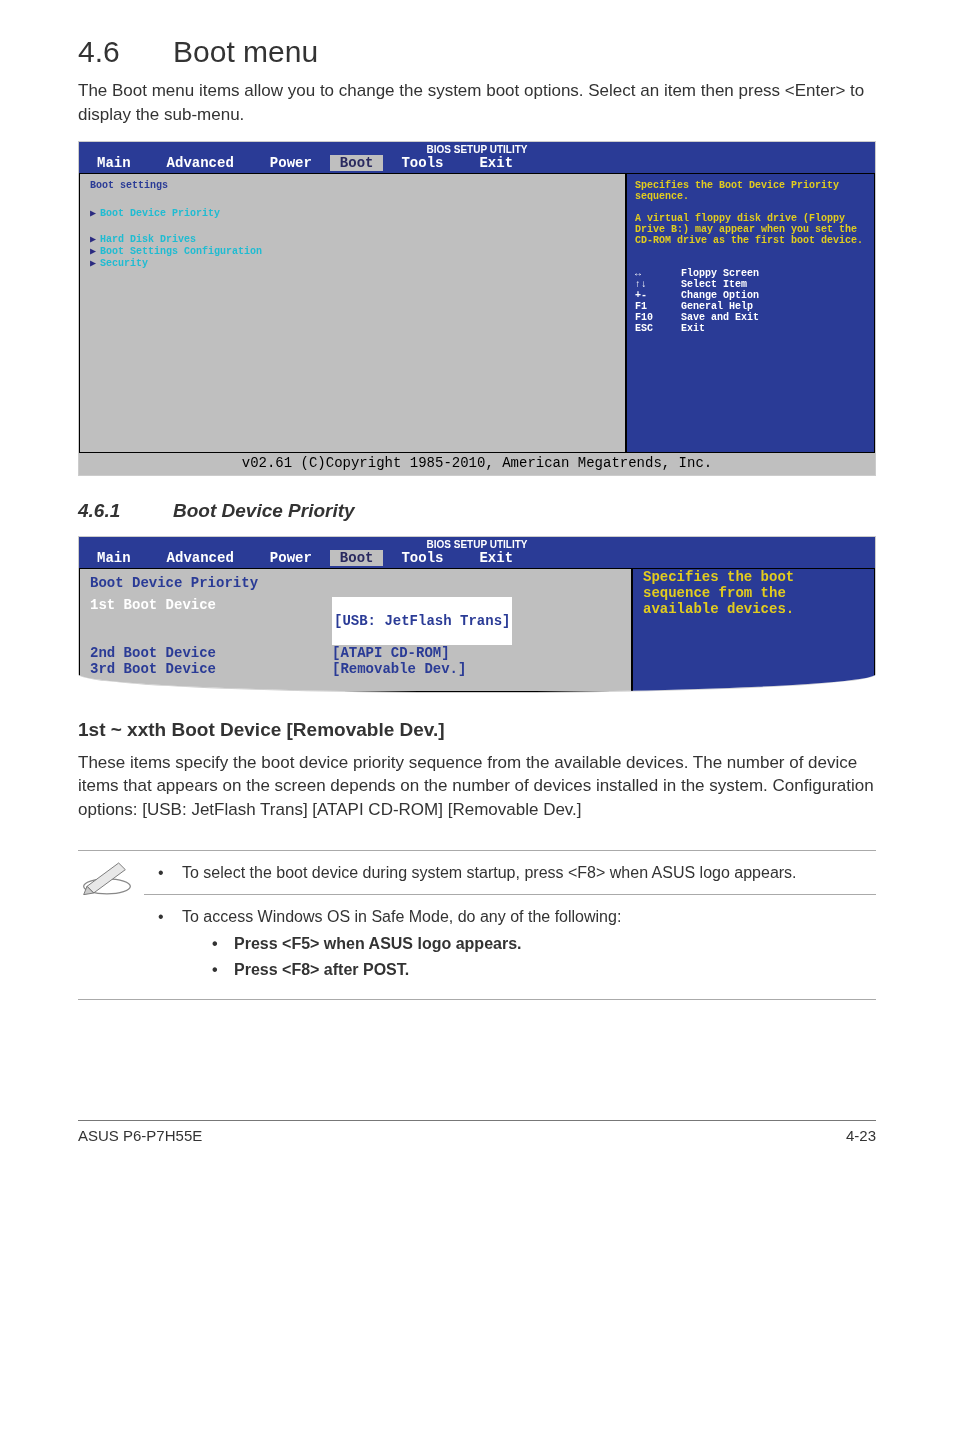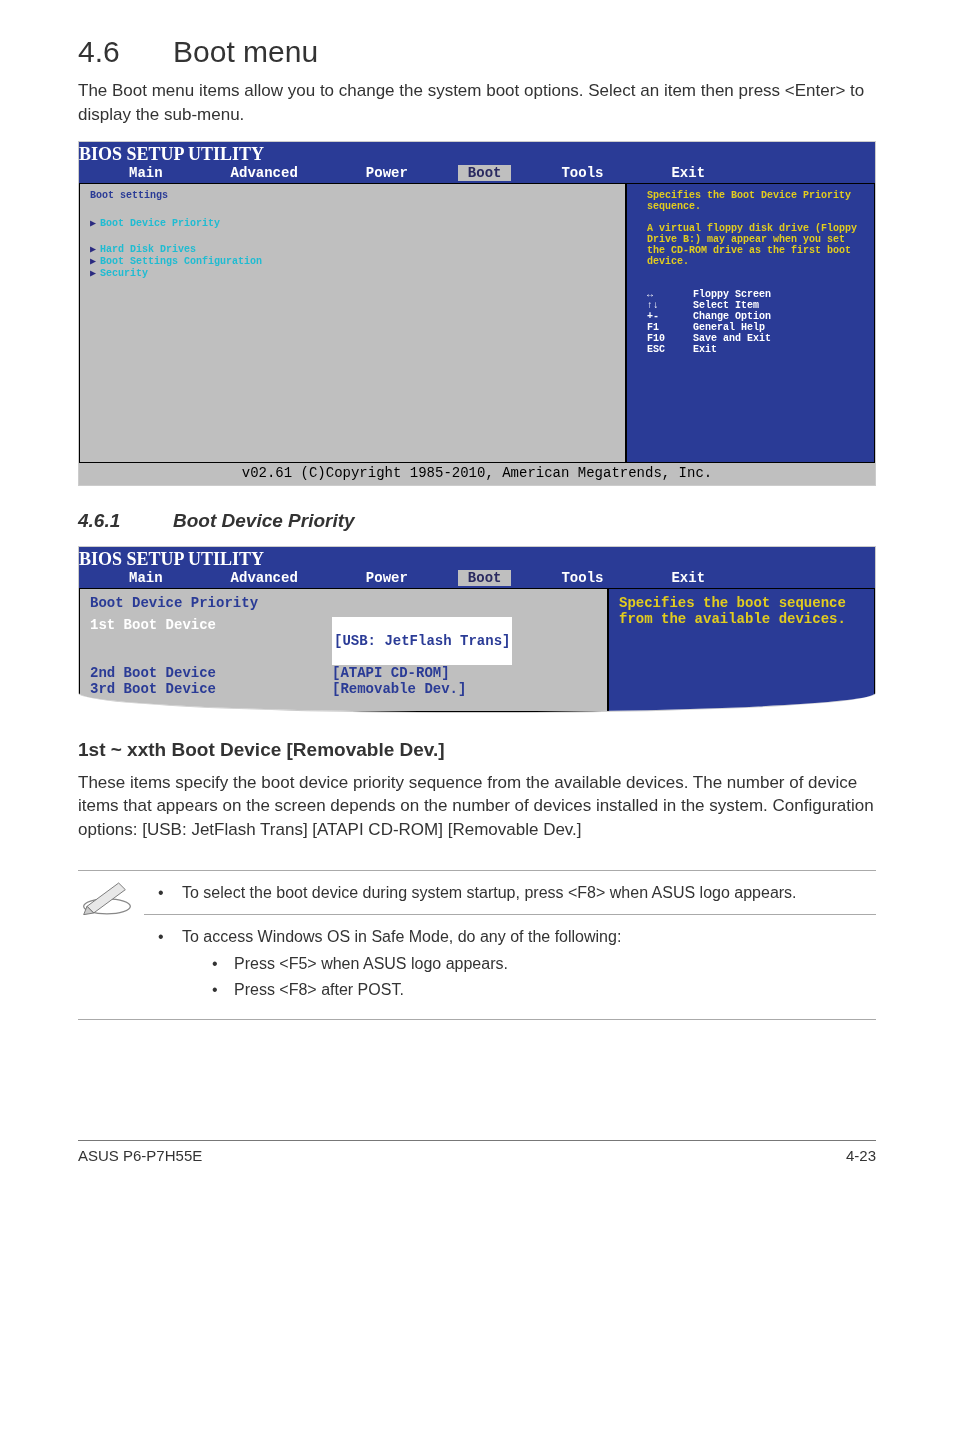--- a/index.html
+++ b/index.html
@@ -1,56 +1,56 @@
 <!DOCTYPE html>
 <html><head>
 <meta charset="utf-8">
 <style>
   * { margin: 0; padding: 0; box-sizing: border-box; }
   body { font-family: Arial, Helvetica, sans-serif; background: #ffffff; width: 954px; padding: 35px 78px 18px 78px; color: #333; }
   .section-heading { font-family: Arial, sans-serif; font-weight: normal; font-size: 30px; margin-bottom: 10px; }
   .section-heading .num { display: inline-block; width: 95px; }
   .body-text { font-size: 17px; line-height: 1.4; margin-bottom: 12px; }
   .bios-box { margin: 14px 0 24px 0; border: 1px solid #ccc; }
-  .bios-title { background: #2a3b96; color: #ffffff; font-family: Liberation Serif, serif; font-weight: bold; font-size: 18px; text-align: left; padding: 2px 0 0 0; }
+  .bios-title { background: #2a3b96; color: #ffffff; font-family: Liberation Sans, sans-serif; font-weight: bold; font-size: 10px; text-align: center; padding: 2px 0 0 0; }
   .bios-tabs { background: #2a3b96; font-family: 'Courier New', monospace; font-weight: bold; font-size: 14px; display: flex; padding: 0 0 2px 0; }
-  .bios-tab { color: #ffffff; padding: 0 18px; margin-left: 32px; }
+  .bios-tab { color: #ffffff; padding: 0 18px; }
   .bios-tab.active { background: #bfbfbf; color: #2a2a60; padding: 0 10px; }
   .bios-body { display: flex; font-family: 'Courier New', monospace; font-size: 10px; font-weight: bold; }
   .bios-left { flex: 1; background: #bfbfbf; color: #2a2a80; padding: 6px 10px 18px 10px; min-height: 280px; border: 1px solid #000; border-right: none; }
-  .bios-right { width: 250px; background: #2a3b96; color: #e2cc1e; padding: 6px 10px 10px 20px; border: 1px solid #000; border-left: 2px solid #000; }
+  .bios-right { width: 250px; background: #2a3b96; color: #e2cc1e; padding: 6px 10px 10px 8px; border: 1px solid #000; border-left: 2px solid #000; }
   .bios-right .help-text { margin-bottom: 22px; white-space: pre-line; }
   .bios-right .keyhelp { color: #ffffff; }
   .bios-right .keyhelp div { display: flex; }
   .bios-right .keyhelp .k { width: 46px; color: #ffffff; }
   .bios-footer { background: #bfbfbf; color: #000; font-family: 'Courier New', monospace; font-weight: normal; font-size: 14px; text-align: center; padding: 2px 0 4px 0; }
   .menu-item-cyan { color: #1fbcd2; margin-left: 4px; }
   .menu-head { color: #2a3b96; font-family: 'Courier New', monospace; font-weight: bold; }
   .arrow { font-family: 'Courier New', monospace; font-weight: bold; }
   .subsection { font-family: Arial, sans-serif; font-weight: bold; font-size: 19px; margin: 10px 0 14px 0; font-style: italic; }
   .subsection .sn { display: inline-block; width: 95px; }
   .bios-body2 { display: flex; font-family: 'Courier New', monospace; font-size: 14px; font-weight: bold; min-height: 96px; }
   .bios-left2 { flex: 1; background: #bfbfbf; color: #2a2a80; padding: 6px 10px 14px 10px; border: 1px solid #000; border-right: none; position: relative; }
-  .bios-right2 { width: 268px; background: #2a3b96; color: #e2cc1e; padding: 6px 10px; border: 1px solid #000; border-left: 2px solid #000; }
+  .bios-right2 { width: 244px; background: #2a3b96; color: #e2cc1e; padding: 0 10px; border: 1px solid #000; border-left: 2px solid #000; }
   .bios-box2 { margin: 14px 0 8px 0; border: 1px solid #ccc; position: relative; overflow: hidden; border-radius: 0 0 50% 50% / 0 0 12% 12%; }
   .bd-row { display: flex; gap: 12px; }
   .bd-label { width: 230px; }
   .bd-val { }
   .bd-sel .bd-label { color: #ffffff; background: #bfbfbf; }
   .bd-sel .bd-val { background: #ffffff; color: #2a3b96; padding: 16px 2px; }
   .subsub { font-family: Arial, sans-serif; font-weight: bold; font-size: 19px; margin: 26px 0 10px 0; }
   .note-block { margin: 28px 0 20px 0; border-top: 1px solid #aaa; border-bottom: 1px solid #aaa; padding: 10px 0 10px 0; display: flex; align-items: flex-start; }
   .note-icon { width: 72px; padding: 0 10px 0 4px; flex-shrink: 0; }
   .note-icon svg { width: 50px; height: 34px; }
   .note-content { flex: 1; font-size: 16px; line-height: 1.45; }
   .note-content ul { list-style: none; padding-left: 4px; }
   .note-content ul > li { position: relative; padding-left: 28px; margin-bottom: 8px; }
   .note-content ul > li::before { content: "•"; position: absolute; left: 4px; top: 0; }
   .note-content ul ul { padding-left: 30px; margin-top: 4px; }
-  .note-content ul ul > li { padding-left: 22px; margin-bottom: 2px; }
+  .note-content ul ul > li { padding-left: 22px; margin-bottom: 2px; font-weight: bold; }
   .note-content ul ul > li::before { left: 0; }
   .note-divider { border-top: 1px solid #aaa; margin: 10px 0 10px -6px; }
   .footer { margin-top: 120px; border-top: 1px solid #777; padding-top: 6px; display: flex; justify-content: space-between; font-size: 15px; }
 </style>
 </head>
 <body>
 
 <h1 class="section-heading">
   <span class="num">4.6</span><span>Boot menu</span>
 </h1>

